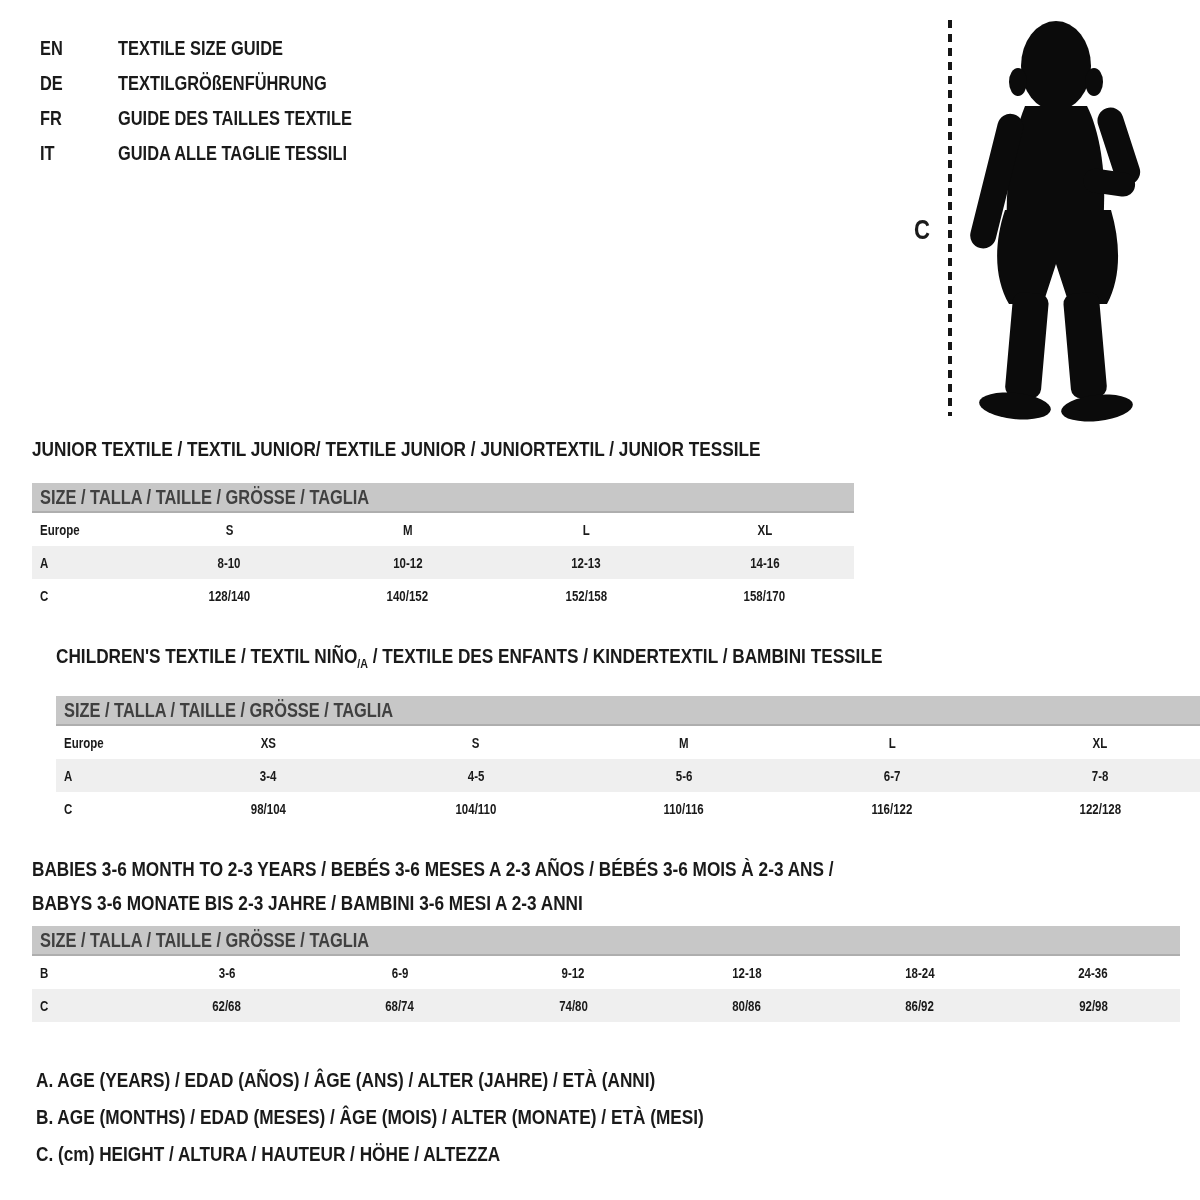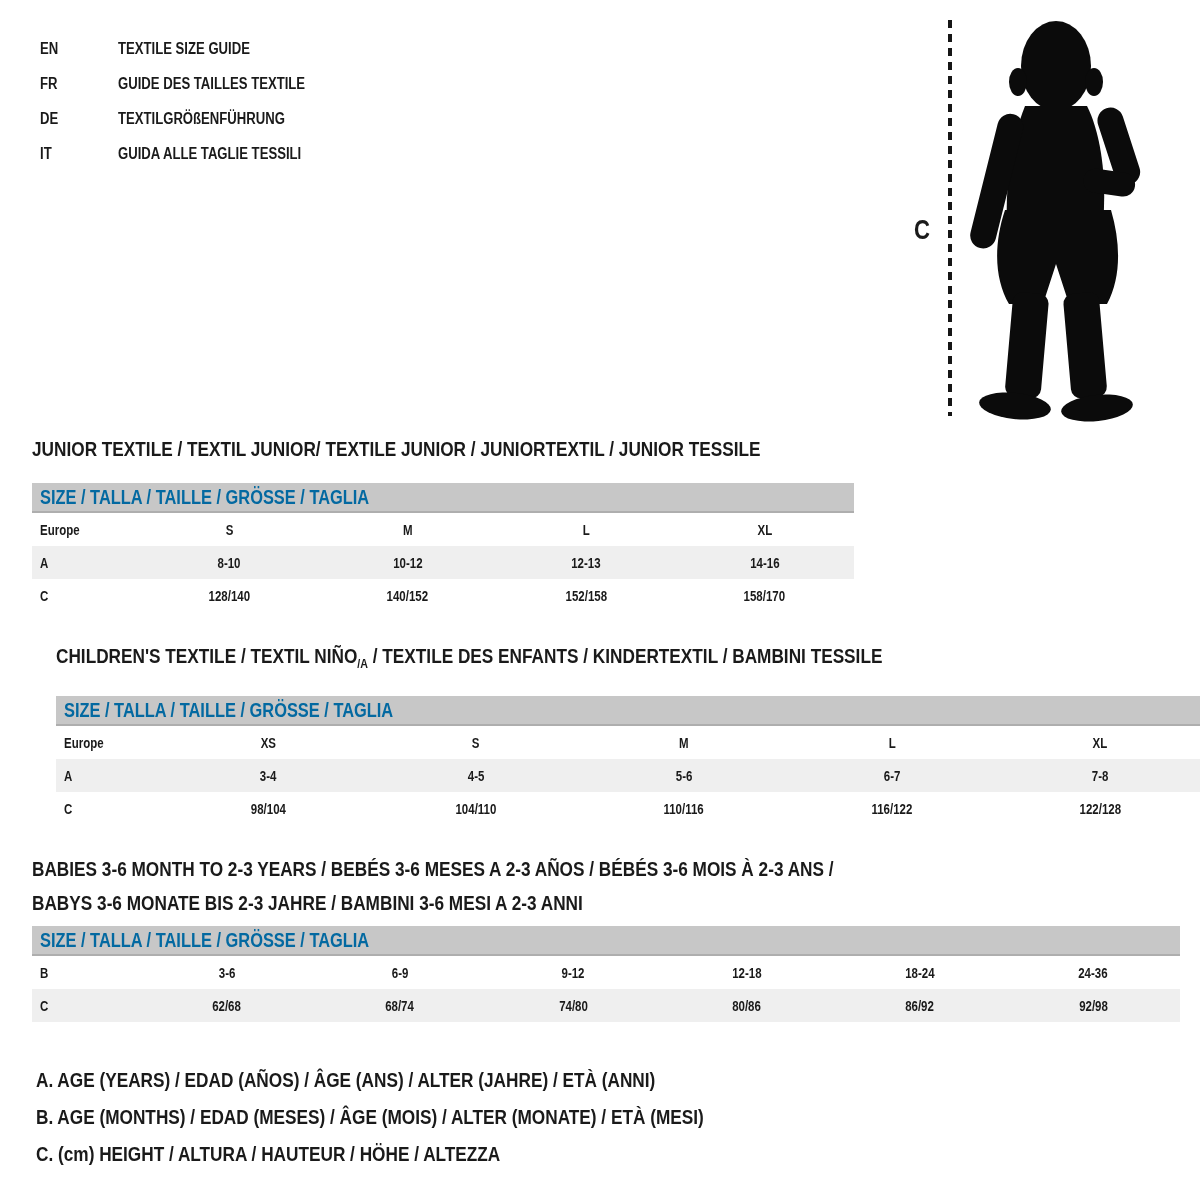--- a/index.html
+++ b/index.html
@@ -7,41 +7,41 @@
     position:relative; width:1200px; height:1200px; background:#ffffff;
     font-family:"Liberation Sans", sans-serif; font-weight:700; color:#1a1a1a;
     overflow:hidden;
   }
   
   .sc  { display:inline-block; transform:scaleX(0.82); transform-origin:0 50%; white-space:nowrap; }
   .scc { display:inline-block; transform:scaleX(0.82); transform-origin:50% 50%; white-space:nowrap; }
 
   
   .lang-block { position:absolute; left:40px; top:31px; }
-  .lang-row  { display:flex; align-items:center; height:35px; font-size:16px; }
+  .lang-row  { display:flex; align-items:center; height:35px; font-size:20px; }
   .lang-code { width:78px; }
 
   
   .dash-line {
     position:absolute; left:948px; top:20px; width:4px; height:396px;
     background:repeating-linear-gradient(to bottom, #161616 0 8px, transparent 8px 14px);
   }
   .c-label { position:absolute; left:914px; top:215px; font-size:27px; }
   .figure-svg { position:absolute; left:963px; top:18px; }
 
   
   .sec { position:absolute; left:32px; }
   #sec1 { top:438px; width:822px; }
   #sec2 { top:645px; width:1148px;margin-left:24px; }
   #sec3 { top:852px; width:1148px; }
   .tbl-title { margin:0; font-size:21px; line-height:22px; font-weight:700; white-space:nowrap; }
   #sec3 .tbl-title { line-height:34px; }
   .bar {
     height:30px; background:#c7c7c7; border-bottom:2px solid #aeaeae; box-sizing:border-box;
-    display:flex; align-items:center; padding-left:8px; font-size:20px; color:#0369a1;
+    display:flex; align-items:center; padding-left:8px; font-size:20px; color:#404040;
   }
   #sec1 .bar { margin-top:23px; }
   #sec2 .bar { margin-top:21px; }
   #sec3 .bar { margin-top:6px; }
   table.size { width:100%; border-collapse:collapse; table-layout:fixed; font-size:14px; }
   table.size td { height:33px; text-align:center; padding:0; }
   table.size td.lbl { text-align:left; padding-left:8px; }
   col.labelcol { width:108px; }
   tr.shaded { background:#efefef; }
 
@@ -55,26 +55,26 @@
 <body>
 
 <div class="page">
 
   <div class="lang-block">
     <div class="lang-row">
       <span class="lang-code"><span class="sc">EN</span></span>
       <span><span class="sc">TEXTILE SIZE GUIDE</span></span>
     </div>
     <div class="lang-row">
+      <span class="lang-code"><span class="sc">DE</span></span>
+      <span><span class="sc">TEXTILGRÖßENFÜHRUNG</span></span>
+    </div>
+    <div class="lang-row">
       <span class="lang-code"><span class="sc">FR</span></span>
       <span><span class="sc">GUIDE DES TAILLES TEXTILE</span></span>
-    </div>
-    <div class="lang-row">
-      <span class="lang-code"><span class="sc">DE</span></span>
-      <span><span class="sc">TEXTILGRÖßENFÜHRUNG</span></span>
     </div>
     <div class="lang-row">
       <span class="lang-code"><span class="sc">IT</span></span>
       <span><span class="sc">GUIDA ALLE TAGLIE TESSILI</span></span>
     </div>
   </div>
 
   <div class="dash-line"></div>
   <span class="c-label"><span class="sc">C</span></span>
   <svg class="figure-svg" width="178" height="404" viewBox="0 0 178 404" xmlns="http://www.w3.org/2000/svg">

